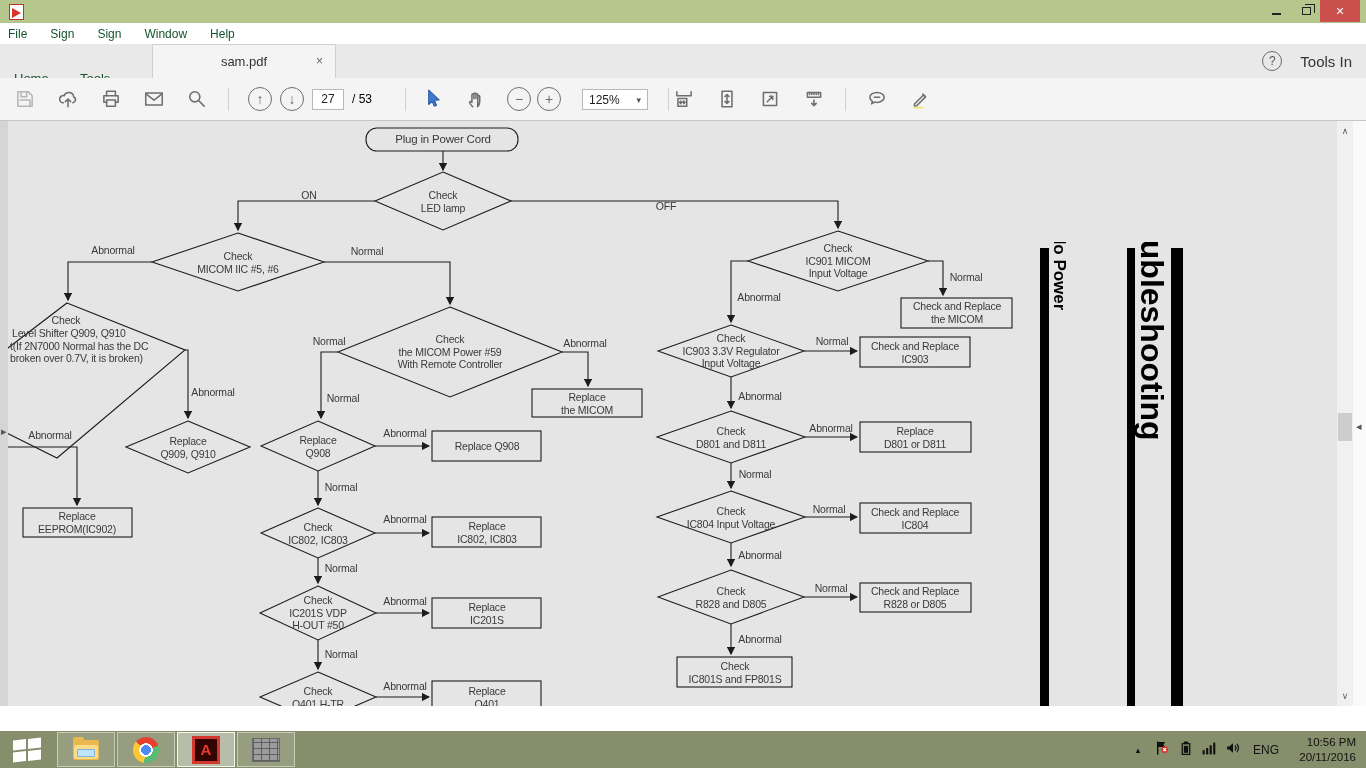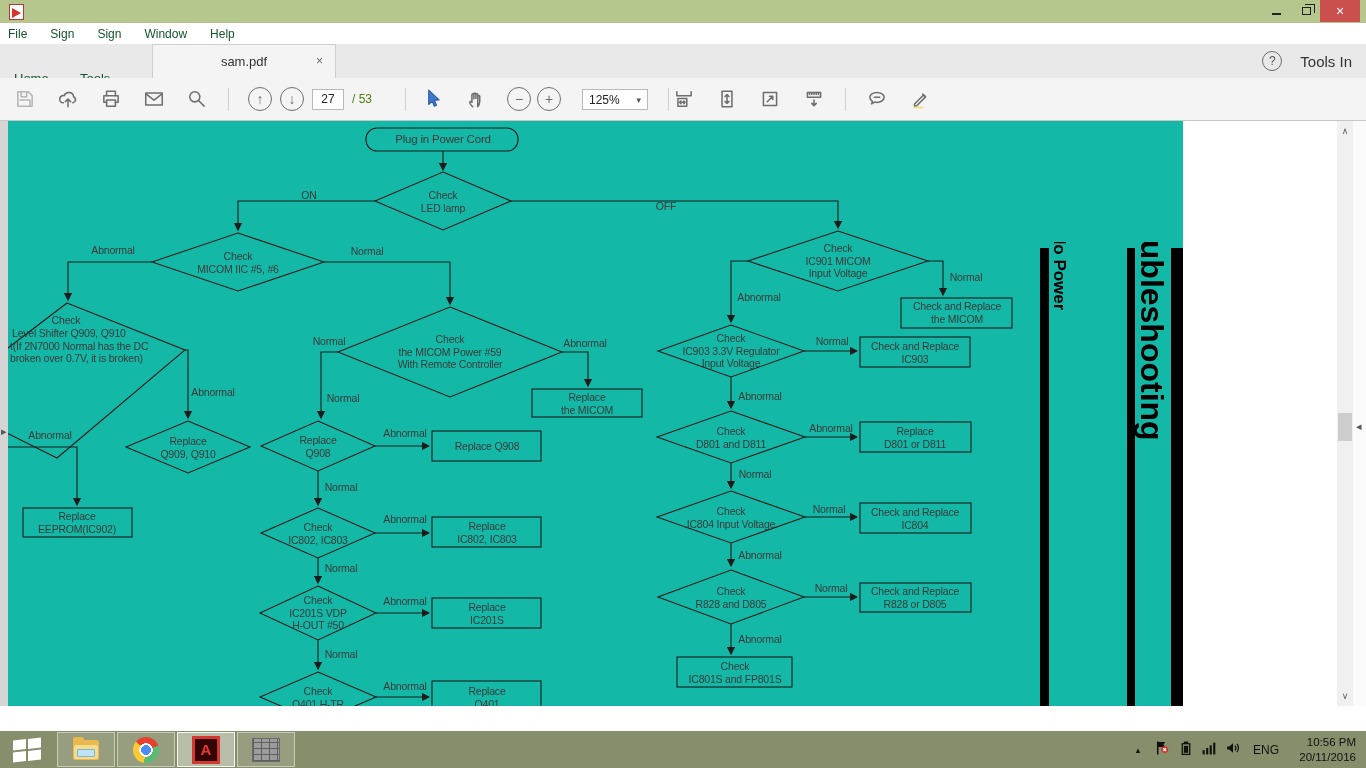--- a/index.html
+++ b/index.html
@@ -34,28 +34,28 @@
   .signin-zone { position:absolute; right:14px; top:0; height:34px; display:flex; align-items:center; gap:18px; }
   .help-circ { width:20px; height:20px; border:1.5px solid #6b6b6b; border-radius:50%; display:flex; align-items:center; justify-content:center; font-size:12px; color:#555; }
   .signin-txt { font-size:15px; color:#333; }
 
   
   .toolbar { position:absolute; left:0; top:78px; width:1366px; height:43px; background:#f4f4f4; border-bottom:1px solid #c6c6c6; }
   .ti { position:absolute; top:50%; transform:translate(-50%,-50%); display:flex; align-items:center; justify-content:center; }
   .sep { position:absolute; top:10px; width:1px; height:23px; background:#d0d0d0; }
   .circ-btn { width:24px; height:24px; border:1.5px solid #6e6e6e; border-radius:50%; color:#6e6e6e; font-size:14px; display:flex; align-items:center; justify-content:center; }
   .page-box { position:absolute; left:312px; top:11px; width:32px; height:21px; background:#fff; border:1px solid #b8b8b8; text-align:center; font-size:12px; color:#222; line-height:19px; }
-  .page-total { position:absolute; left:352px; top:14px; font-size:12px; color:#4d7c0f;text-align:right; }
+  .page-total { position:absolute; left:352px; top:14px; font-size:12px; color:#000000;text-align:right; }
   .zoom-box { position:absolute; left:582px; top:11px; width:66px; height:21px; background:#fff; border:1px solid #b8b8b8; font-size:12px; color:#222; display:flex; align-items:center; padding:0 6px; justify-content:space-between; }
   .zoom-box .caret { font-size:9px; color:#555; }
   svg.ic { width:22px; height:22px; stroke:#6e6e6e; stroke-width:1.4; fill:none; stroke-linecap:round; stroke-linejoin:round; }
   svg.ic.dim { stroke:#b5b5b5; }
 
   
-  .doc-clip { position:absolute; left:0; top:121px; width:1183px; height:585px; overflow:hidden; background:#14b8a6; }
+  .doc-clip { position:absolute; left:0; top:121px; width:1366px; height:585px; overflow:hidden; background:#e5e5e5; }
   .doc-inner { position:absolute; left:0; top:-121px; width:1366px; height:768px; }
   .left-strip { position:absolute; left:0; top:121px; width:8px; height:585px; background:#d5d5d5; }
   .nav-arrow { position:absolute; font-size:11px; color:#555; }
   .flow-svg { position:absolute; left:8px; top:121px; }
   .nlbl { position:absolute; transform:translate(-50%,-50%); text-align:center; font-size:10.5px; line-height:12.5px; color:#3a3a3a; white-space:pre-line; letter-spacing:-0.2px; }
   .nlbl-l { position:absolute; transform:translateY(-50%); font-size:10.5px; color:#3a3a3a; white-space:nowrap; letter-spacing:-0.2px; }
   .elbl { position:absolute; transform:translate(-50%,-50%); font-size:10.5px; color:#3a3a3a; white-space:nowrap; letter-spacing:-0.2px; }
   .big { font-size:11.5px; }
 
   

